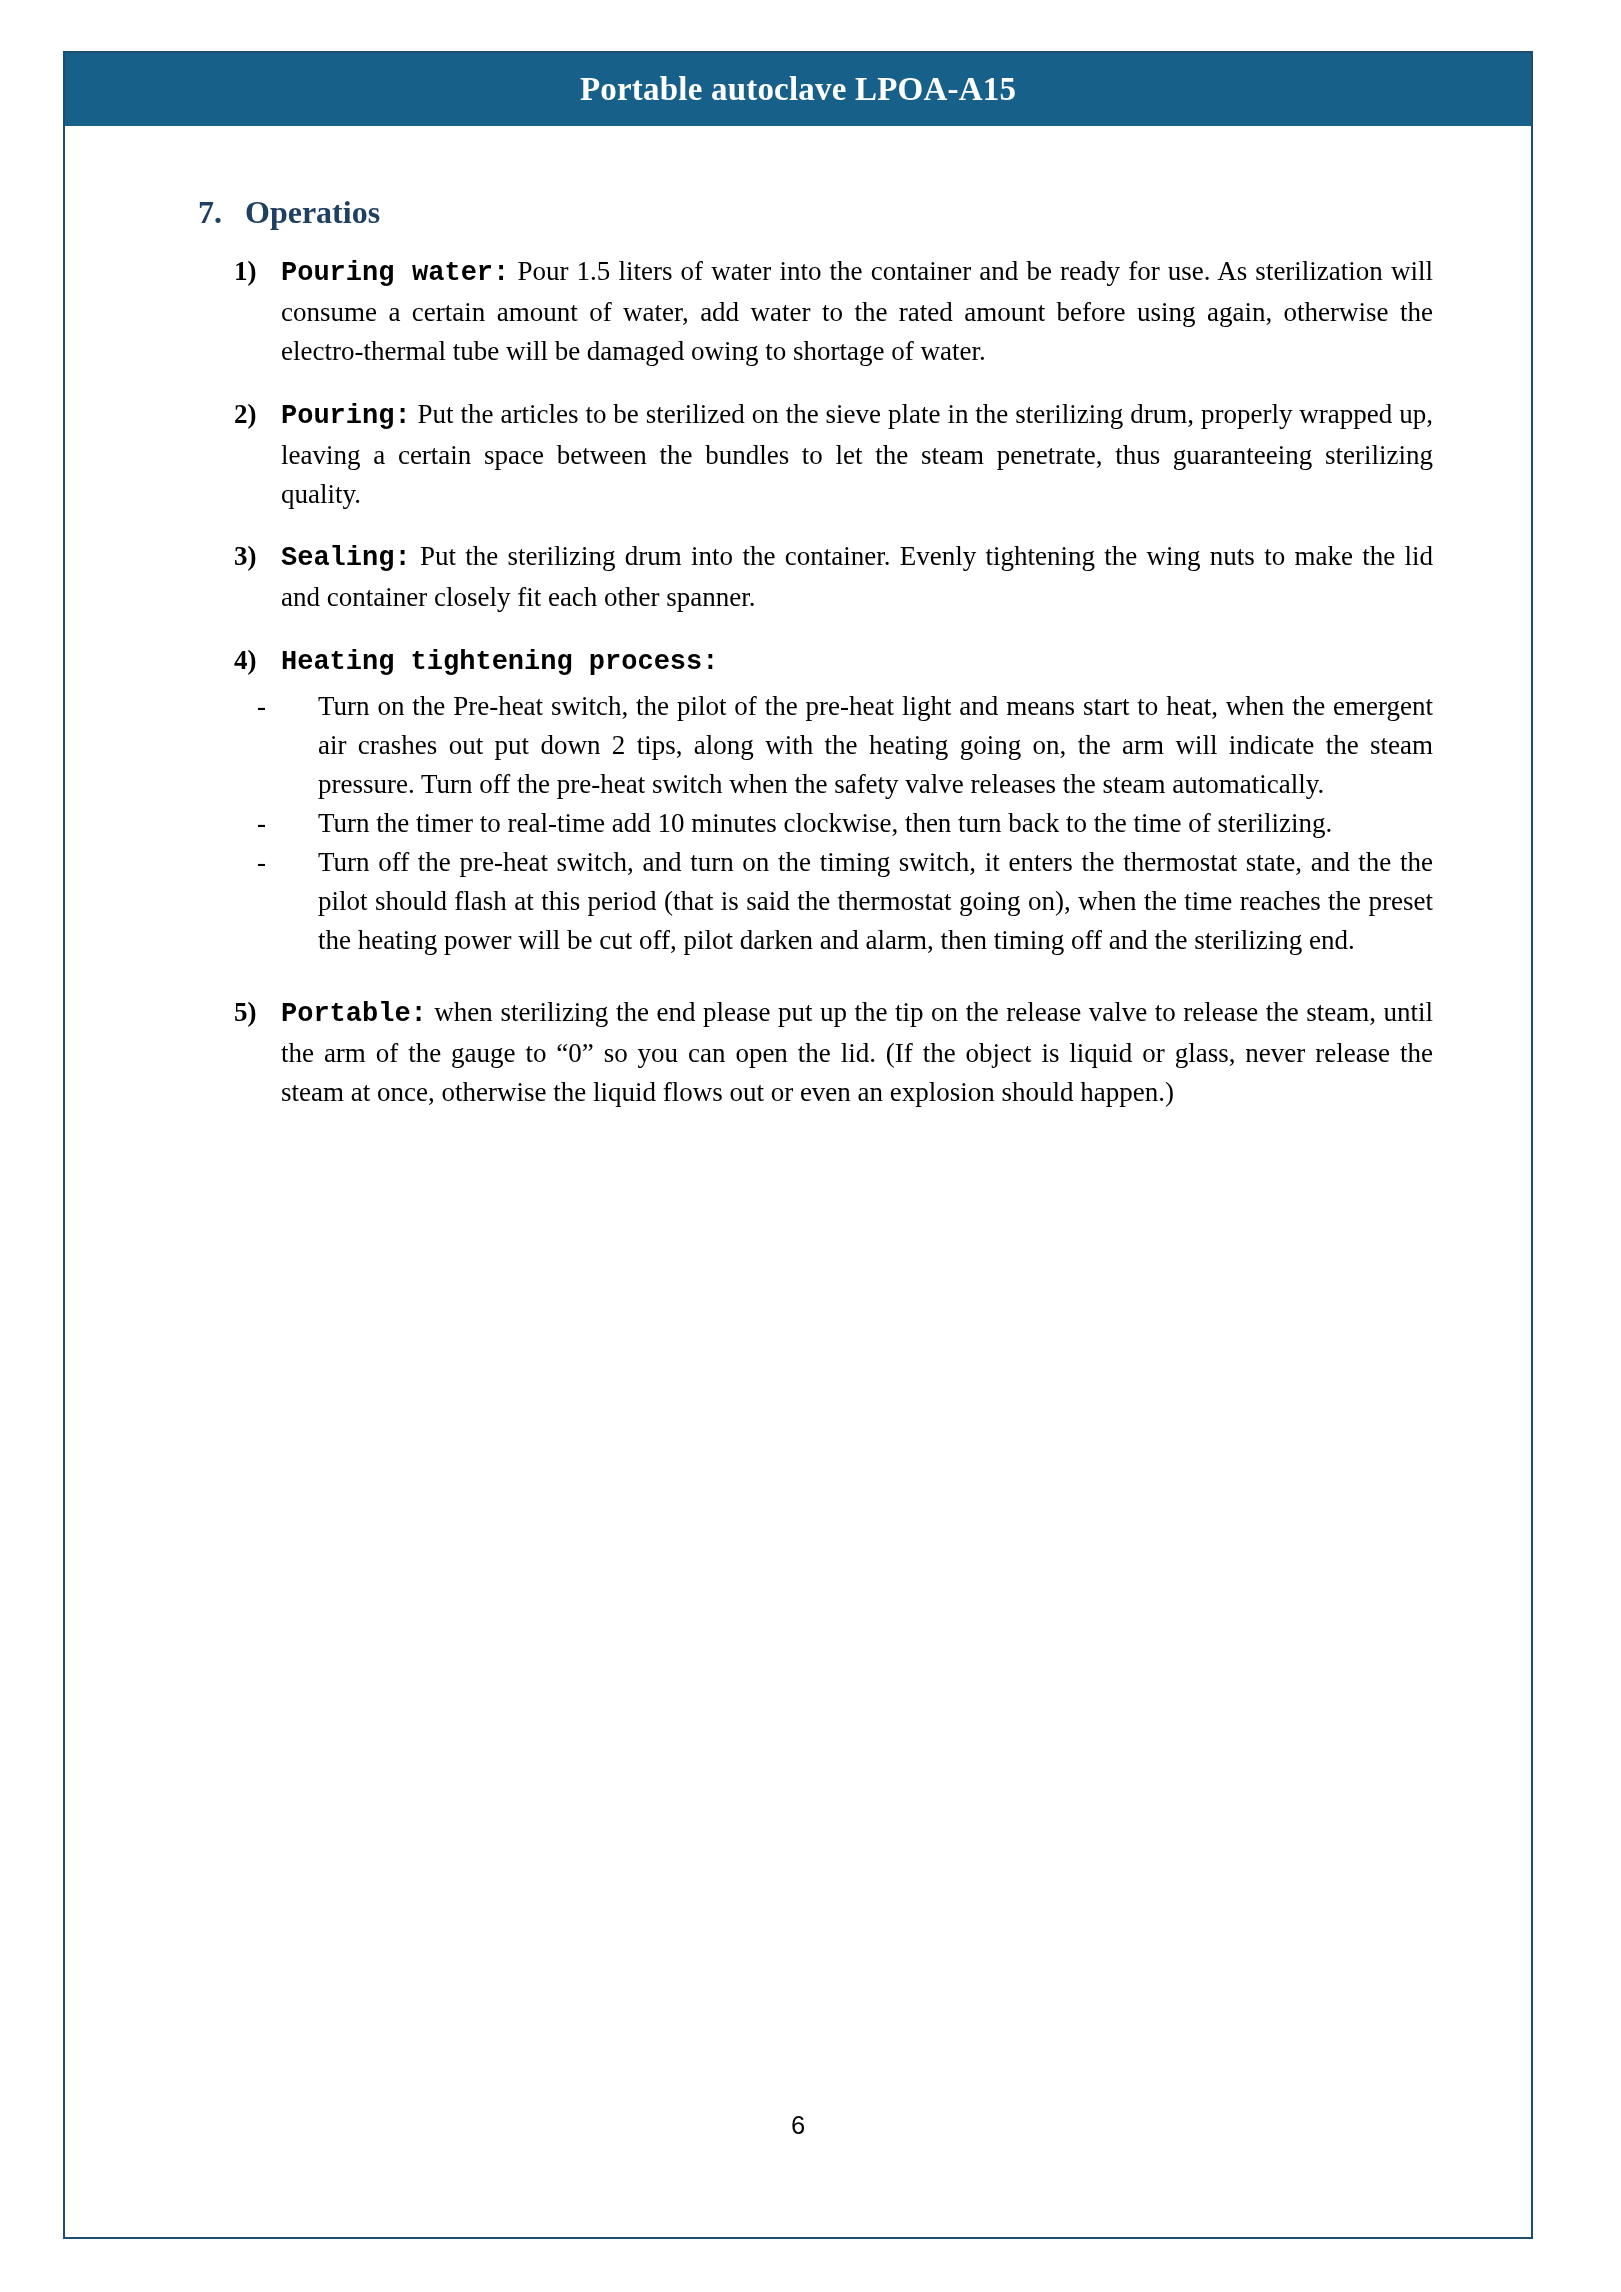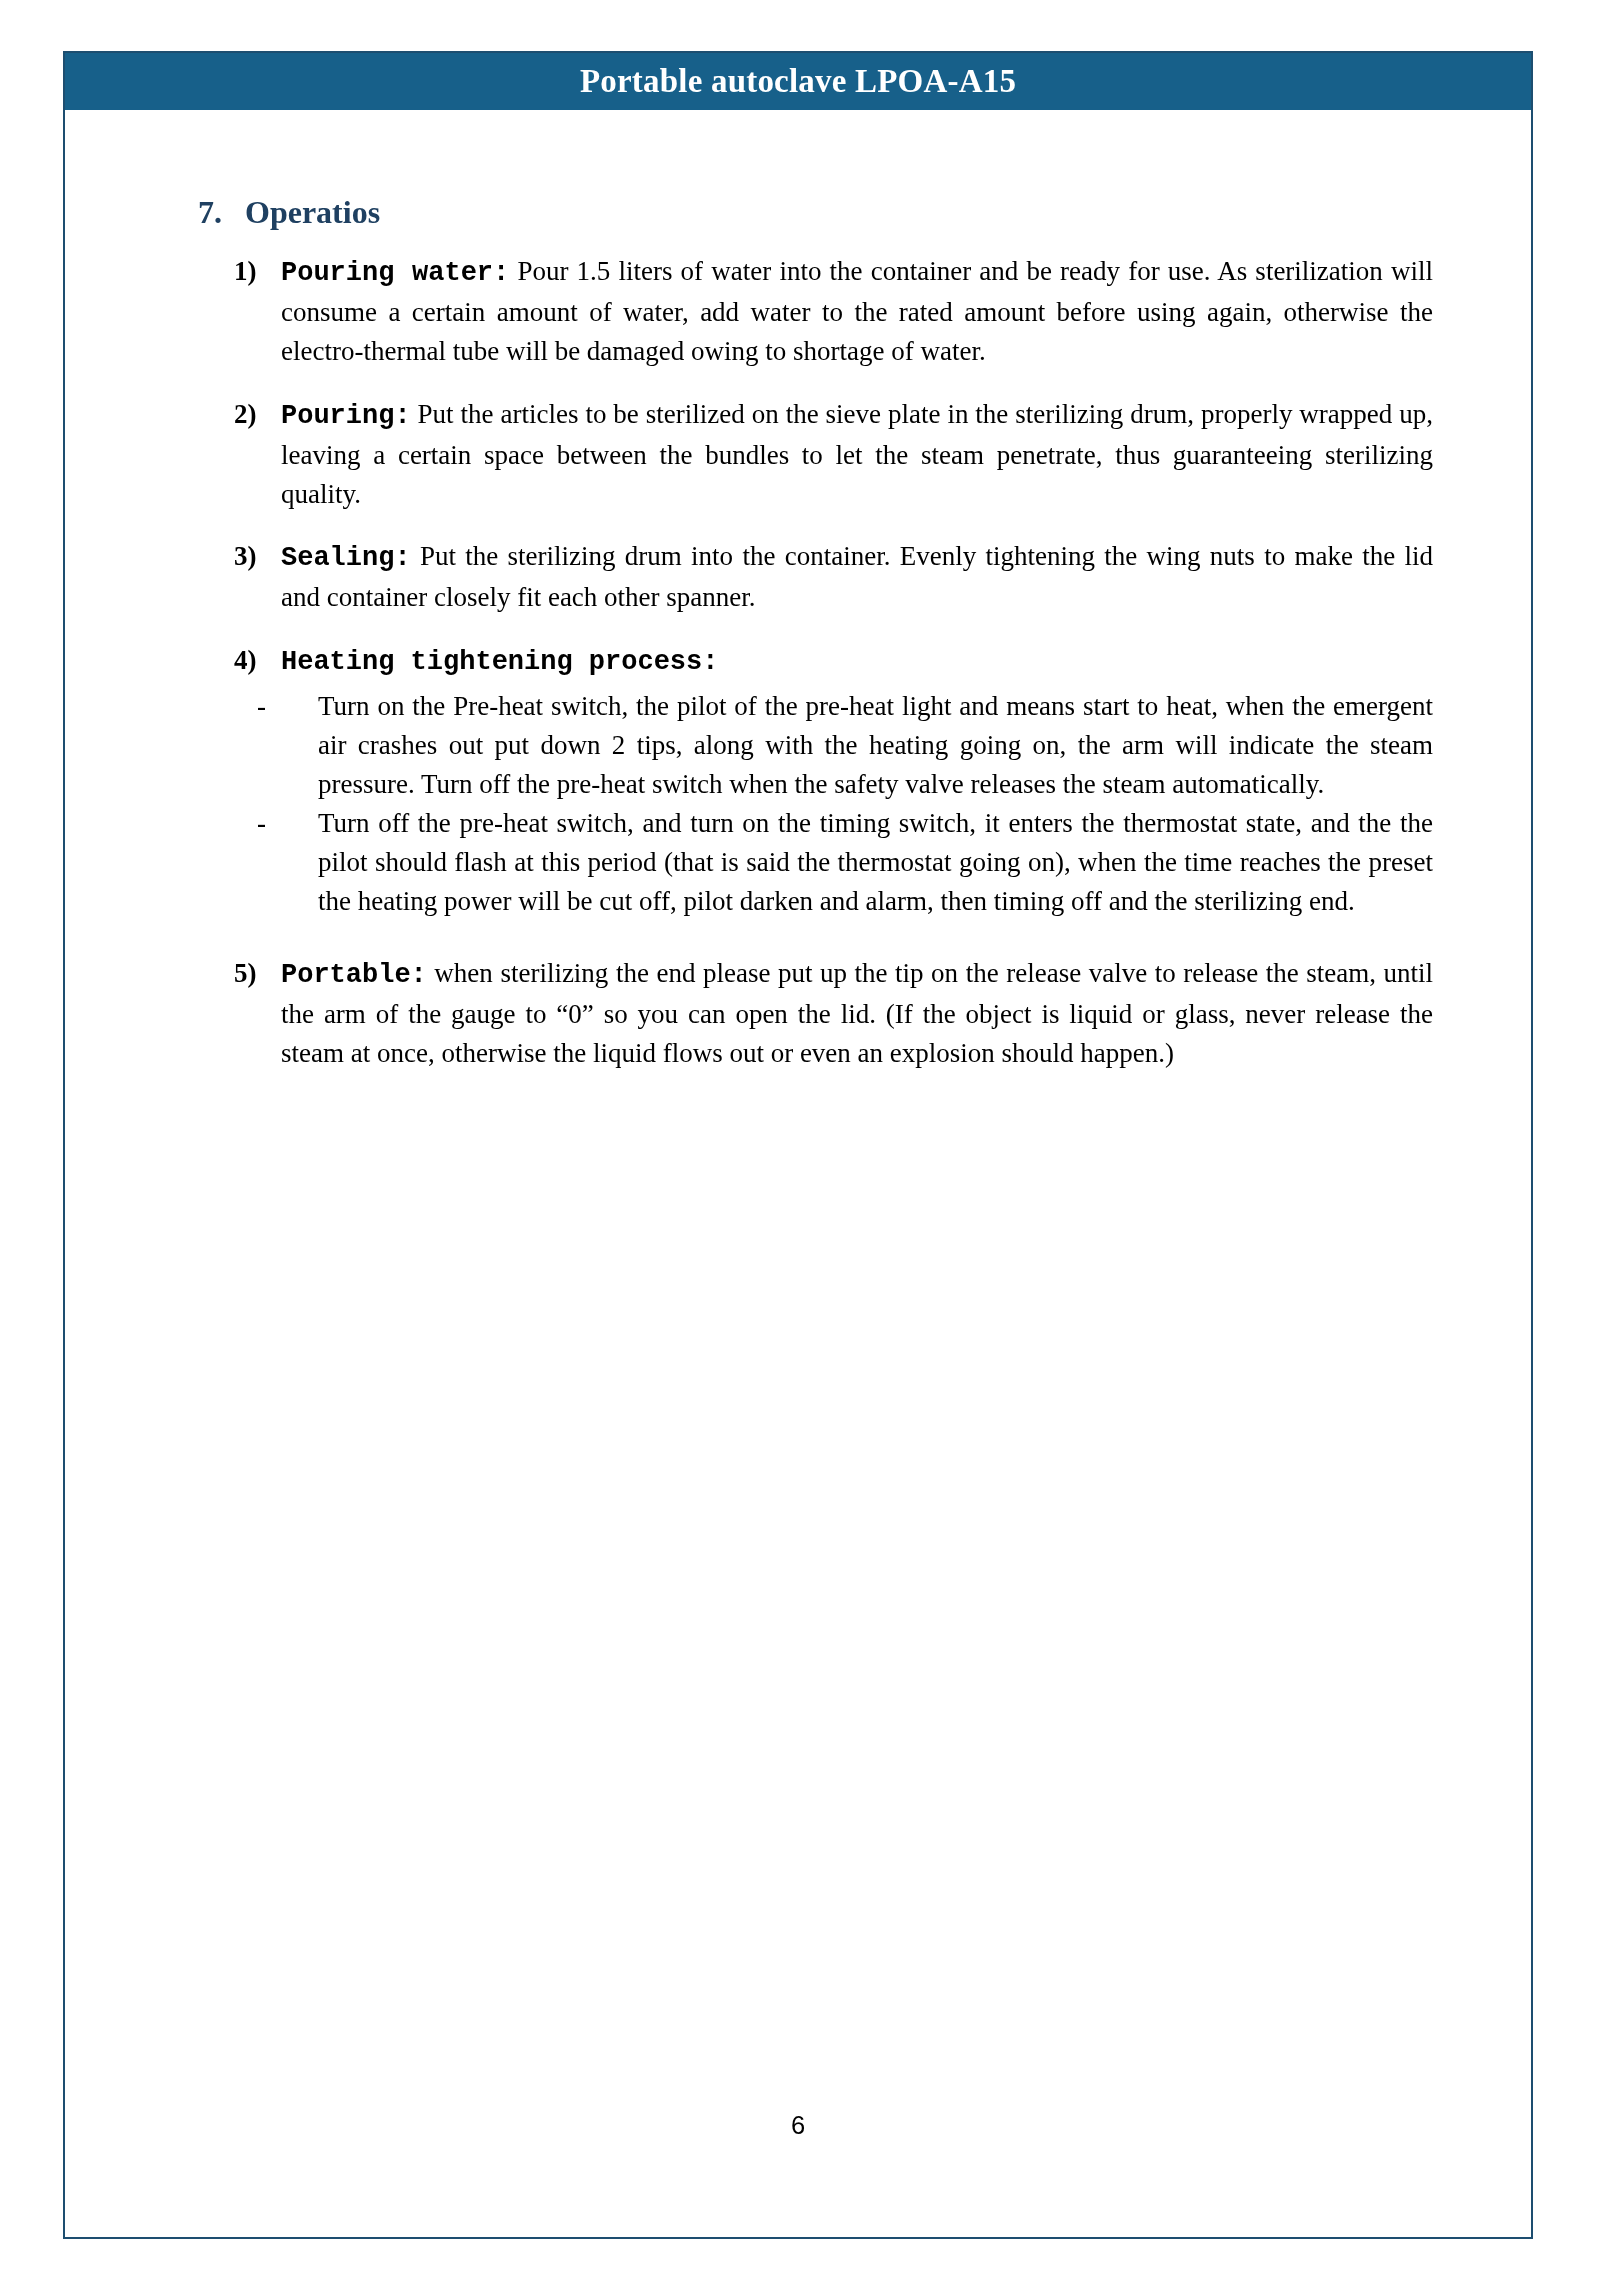--- a/index.html
+++ b/index.html
@@ -35,21 +35,21 @@
     box-sizing: border-box;
     background: #ffffff;
   }
 
   
   #header-banner {
     position: absolute;
     left: 65px;
     top: 53px;
     width: 1466px;
-    height: 57px;
+    height: 73px;
     background: #17608a;
     display: flex;
     align-items: center;
     justify-content: center;
     box-sizing: border-box;
   }
   #header-title {
     color: #ffffff;
     font-family: "Liberation Serif", "DejaVu Serif", serif;
     font-weight: bold;
@@ -216,20 +216,21 @@
         </div>
         <div class="dash-item last-line-flush">
           <span class="dash">-</span>
           <span>Turn on the Pre-heat switch, the pilot of the pre-heat light and means start to heat, when the emergent air crashes out put down 2 tips, along with the heating going on, the arm will indicate the steam pressure. Turn off the pre-heat switch when the safety valve releases the steam automatically.</span>
         </div>
         <div class="dash-item last-line-flush">
           <span class="dash">-</span>
         </div>
         <div class="dash-item last-line-flush">
           <span class="dash">-</span>
+          <span>Turn the timer to real-time add 10 minutes clockwise, then turn back to the time of sterilizing.</span>
         </div>
         <div class="dash-item last-line-flush">
           <span class="dash">-</span>
           <span>Turn off the pre-heat switch, and turn on the timing switch, it enters the thermostat state, and the the pilot should flash at this period (that is said the thermostat going on), when the time reaches the preset the heating power will be cut off, pilot darken and alarm, then timing off and the sterilizing end.</span>
         </div>
       </div>
 
       <div class="olist-item no-justify-last" style="margin-top:33px;">
         <span class="marker">5)</span>
         <span class="lead">Portable:</span><span class="body-text"> when sterilizing the end please put up the tip on the release valve to release the steam, until the arm of the gauge to “0” so you can open the lid. (If the object is liquid or glass, never release the steam at once, otherwise the liquid flows out or even an explosion should happen.)</span>

